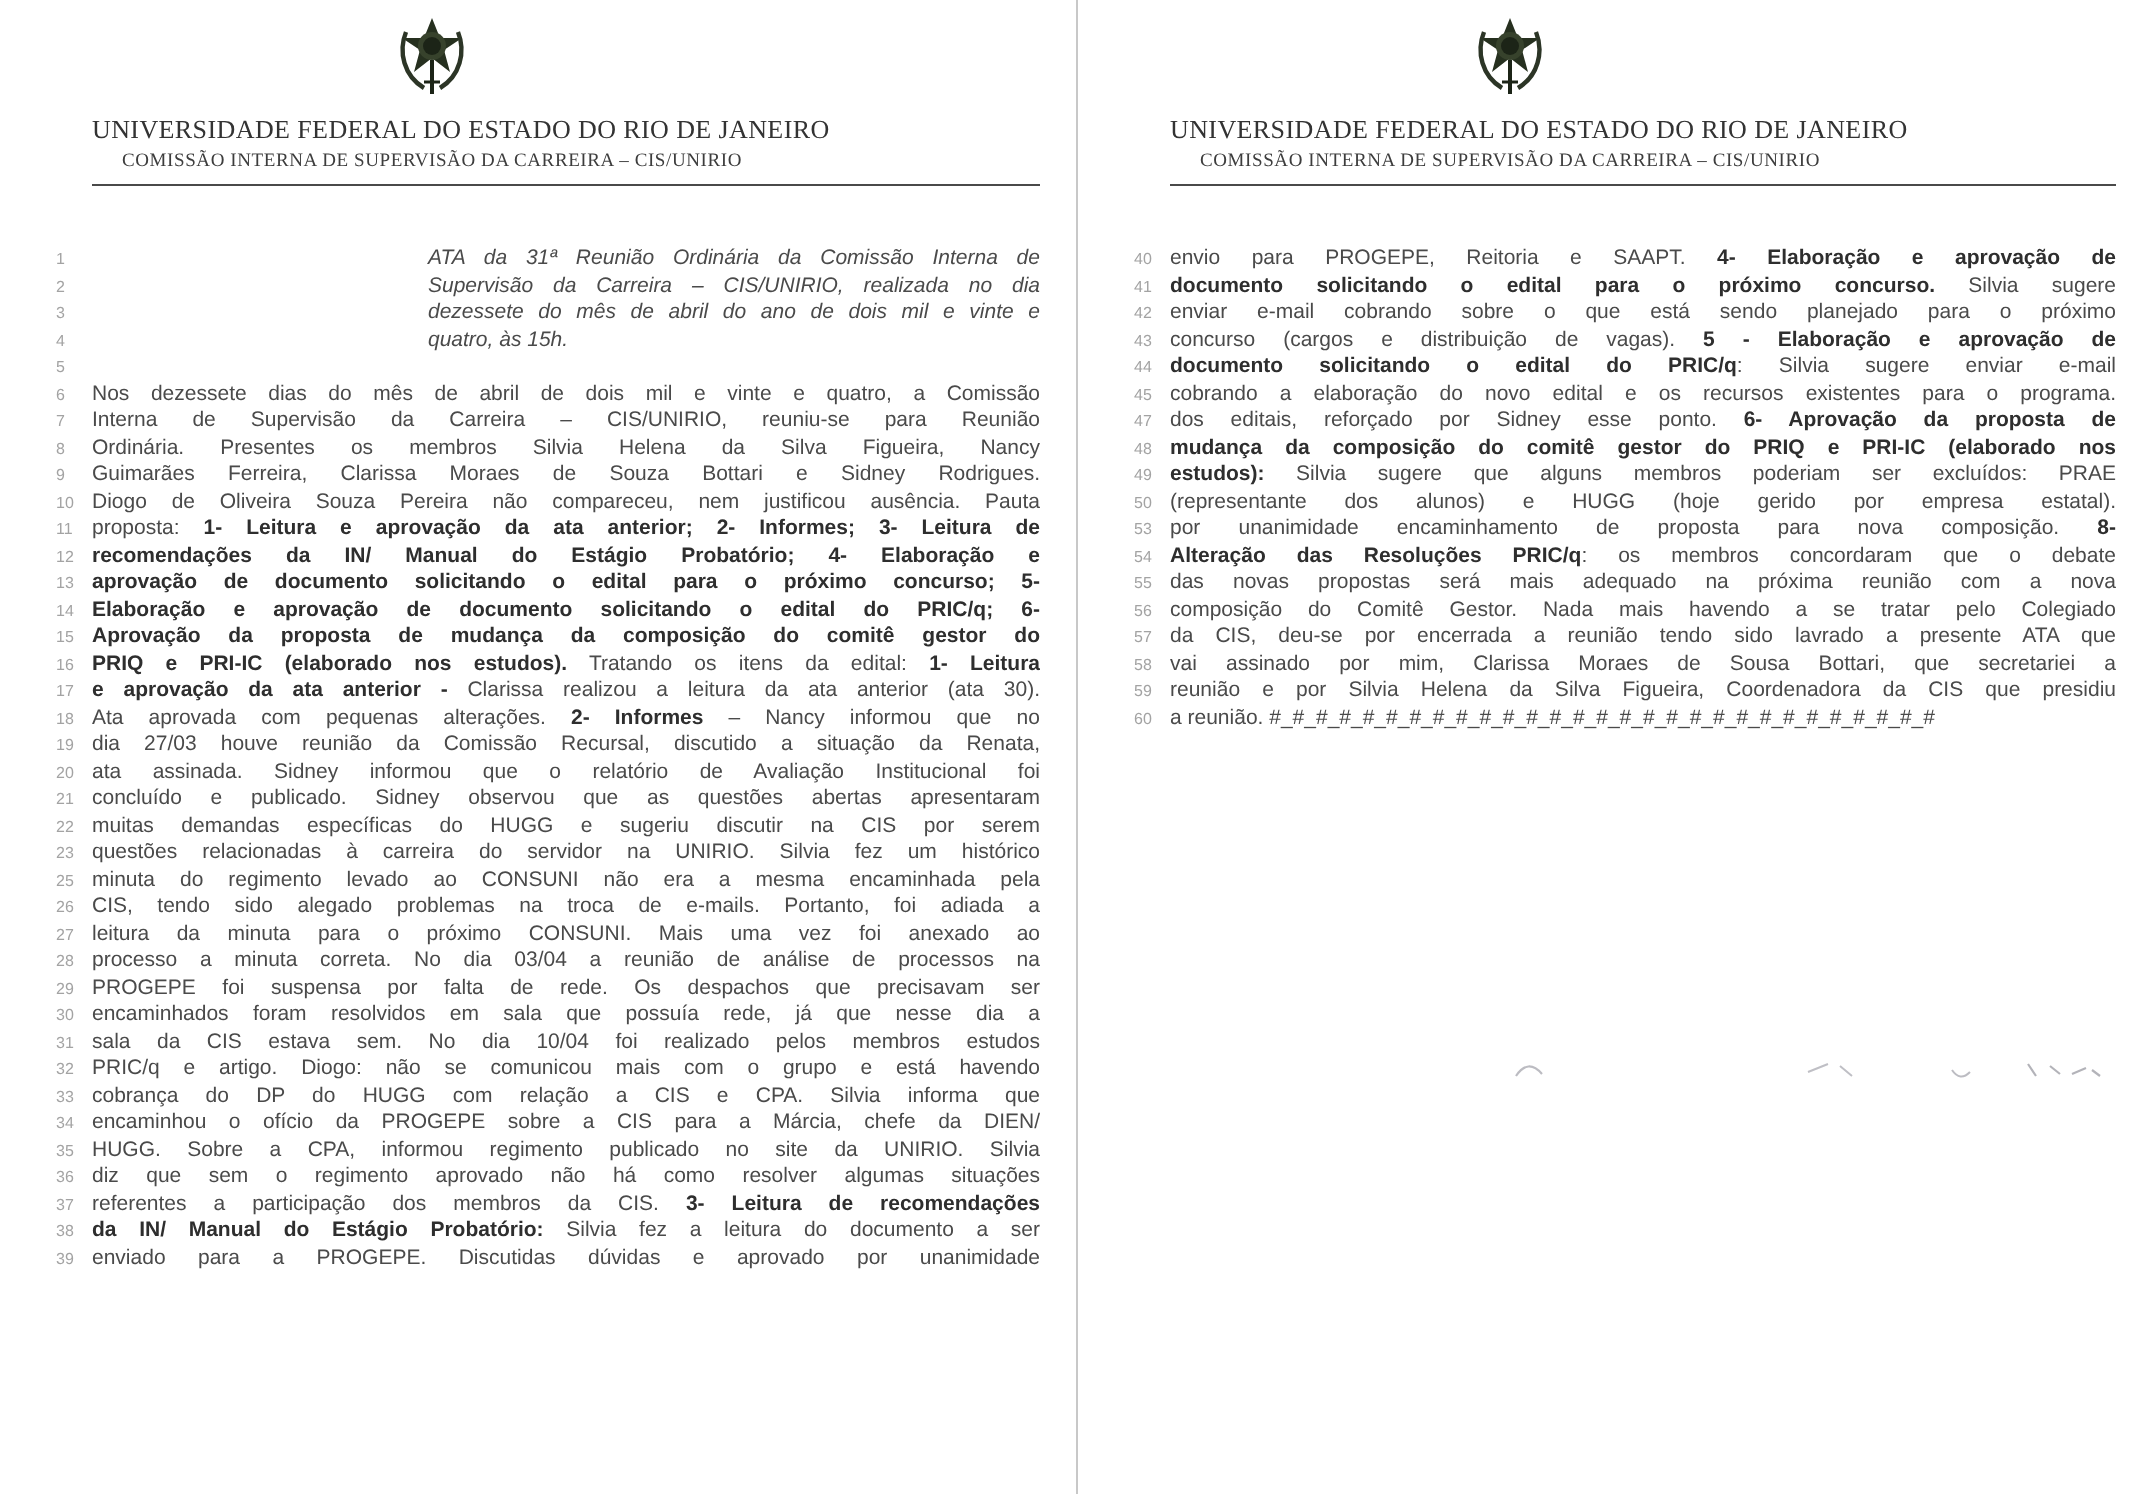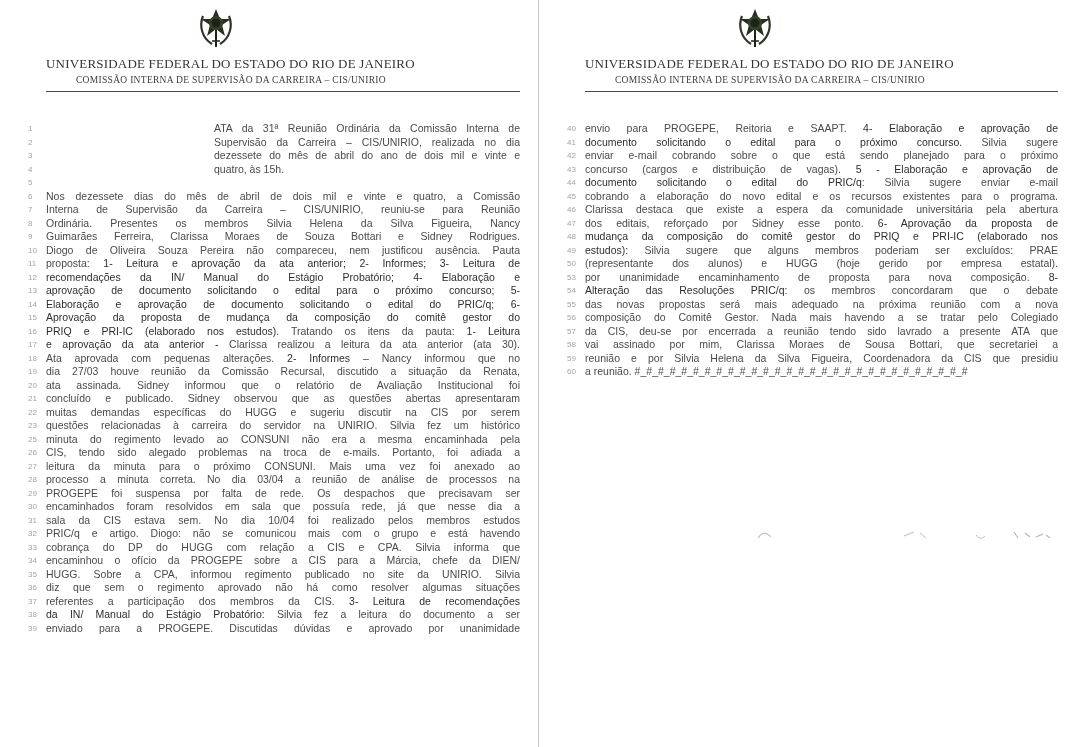--- a/index.html
+++ b/index.html
@@ -5,29 +5,29 @@
   html,body { margin:0; padding:0; background:#ffffff; }
   body { width:1077px; height:747px; font-family:"Liberation Sans", sans-serif; }
   .doc { display:flex; width:1077px; height:747px; background:#fff; }
   .sheet { width:538px; height:747px; position:relative; overflow:hidden; background:#fff; }
   .sheet.right-sheet { border-left:1px solid #c8c8c8; width:537px; }
 
   .page-header { margin:8px 18px 0 46px; }
   .logo-wrap { width:340px; text-align:center; }
   .header-text { width:340px; text-align:center; font-family:"Liberation Serif", serif; color:#333; }
   .university { font-size:13px; letter-spacing:0.2px; margin-top:4px; white-space:nowrap; }
-  .commission { font-size:9.5px; letter-spacing:0.3px; margin-top:3px; color:#3d3d3d; white-space:nowrap;text-align:right; }
+  .commission { font-size:9.5px; letter-spacing:0.3px; margin-top:3px; color:#3d3d3d; white-space:nowrap; }
   .rule { border-top:1.4px solid #4a4a4a; margin-top:6px; height:0; }
 
   .page-lines { margin:30px 18px 0 28px; }
   .line { display:flex; height:13.5px; line-height:13.5px; font-size:10.5px; color:#4a4a4a; overflow:hidden; }
   .line .num { width:18px; flex:none; font-size:8px; color:#a3a3a3; line-height:14.5px; }
   .line .txt { flex:1; text-align:justify; text-align-last:justify; text-justify:inter-word; overflow:hidden; }
-  .line .txt b { font-weight:normal; color:#2e2e2e; }
-  .line.title .txt { padding-left:168px; }
+  .line .txt b { font-weight:bold; color:#2e2e2e; }
+  .line.title .txt { padding-left:168px;font-style:italic; }
   .line.lastleft .txt { text-align-last:left; }
   .line.blank .txt { text-align-last:left; }
 
   .sig { position:absolute; left:215px; top:520px; opacity:0.75; }
 </style>
 </head>
 <body>
 
 <div class="doc">
 
@@ -106,21 +106,21 @@
         <div class="line">
           <span class="num">14</span>
           <div class="txt"><b>Elaboração e aprovação de documento solicitando o edital do PRIC/q; 6-</b></div>
         </div>
         <div class="line">
           <span class="num">15</span>
           <div class="txt"><b>Aprovação da proposta de mudança da composição do comitê gestor do</b></div>
         </div>
         <div class="line">
           <span class="num">16</span>
-          <div class="txt"><b>PRIQ e PRI-IC (elaborado nos estudos).</b><span> Tratando os itens da pauta: </span><b>1- Leitura</b></div>
+          <div class="txt"><b>PRIQ e PRI-IC (elaborado nos estudos).</b><span> Tratando os itens da edital: </span><b>1- Leitura</b></div>
         </div>
         <div class="line">
           <span class="num">17</span>
           <div class="txt"><b>e aprovação da ata anterior -</b><span> Clarissa realizou a leitura da ata anterior (ata 30).</span></div>
         </div>
         <div class="line">
           <span class="num">18</span>
           <div class="txt"><span>Ata aprovada com pequenas alterações. </span><b>2- Informes</b><span> – Nancy informou que no</span></div>
         </div>
         <div class="line">
@@ -244,24 +244,20 @@
         </div>
         <div class="line">
           <span class="num">44</span>
           <div class="txt"><b>documento solicitando o edital do PRIC/q</b><span>: Silvia sugere enviar e-mail</span></div>
         </div>
         <div class="line">
           <span class="num">45</span>
           <div class="txt"><span>cobrando a elaboração do novo edital e os recursos existentes para o programa.</span></div>
         </div>
         <div class="line">
-          <span class="num">46</span>
-          <div class="txt"><span>Clarissa destaca que existe a espera da comunidade universitária pela abertura</span></div>
-        </div>
-        <div class="line">
           <span class="num">47</span>
           <div class="txt"><span>dos editais, reforçado por Sidney esse ponto. </span><b>6- Aprovação da proposta de</b></div>
         </div>
         <div class="line">
           <span class="num">48</span>
           <div class="txt"><b>mudança da composição do comitê gestor do PRIQ e PRI-IC (elaborado nos</b></div>
         </div>
         <div class="line">
           <span class="num">49</span>
           <div class="txt"><b>estudos):</b><span> Silvia sugere que alguns membros poderiam ser excluídos: PRAE</span></div>

